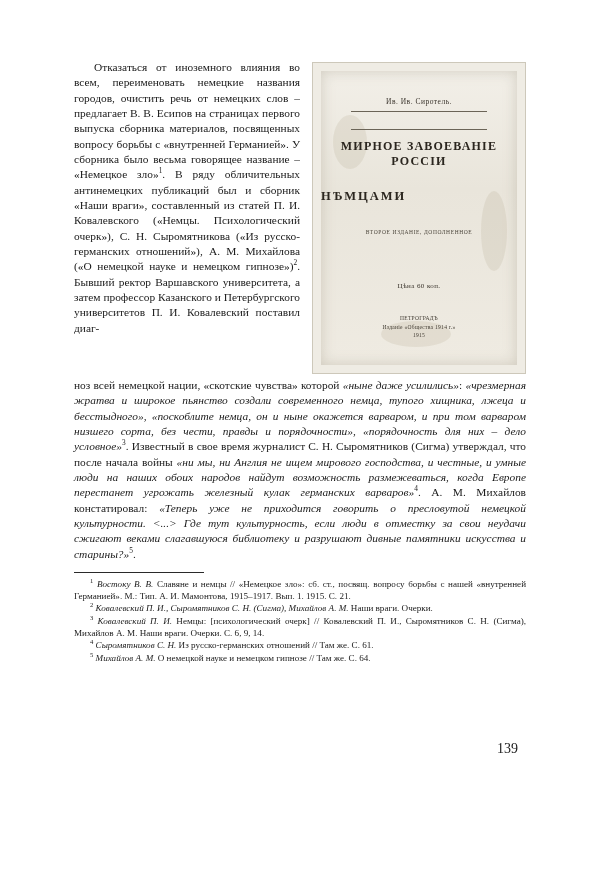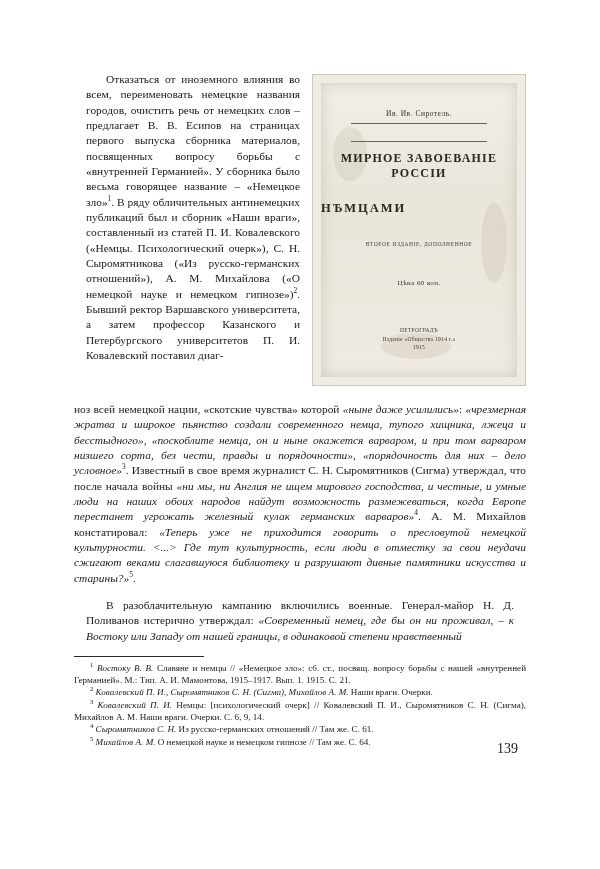--- a/index.html
+++ b/index.html
@@ -28,21 +28,21 @@
     width: 452px;
   }
   
   .top-block {
     display: block;
     width: 452px;
   }
   .figure {
     float: right;
     width: 214px;
-    margin: 2px 0 16px 12px;
+    margin: 2px 0 4px 12px;
   }
   .book-cover {
     width: 214px;
     height: 312px;
     background: #efece4;
     border: 1px solid #cdc8ba;
     position: relative;
     box-sizing: border-box;
     overflow: hidden;
   }
@@ -96,21 +96,21 @@
     position: absolute;
     top: 158px;
     left: 0; right: 0;
     text-align: center;
     font-size: 5.5px;
     letter-spacing: 0.6px;
     color: #4a443a;
   }
   .cover-price {
     position: absolute;
-    top: 196px;
+    top: 211px;
     left: 0; right: 0;
     text-align: center;
     font-size: 7px;
     letter-spacing: 0.4px;
     color: #3a342c;
   }
   .cover-imprint {
     position: absolute;
     bottom: 26px;
     left: 0; right: 0;
@@ -122,21 +122,21 @@
   }
   .cover-spot {
     position: absolute;
     border-radius: 50%;
     background: rgba(170,158,134,0.18);
   }
   .cover-spot.s1 { left: 12px; top: 44px; width: 34px; height: 54px; }
   .cover-spot.s2 { right: 10px; top: 120px; width: 26px; height: 80px; }
   .cover-spot.s3 { left: 60px; bottom: 18px; width: 70px; height: 26px; }
   .para {
-    margin: 12px;
+    margin: 0;
     text-indent: 20px;
     font-size: 11.4px;
     line-height: 1.345;
     text-align: justify;
   }
   .flow {
     clear: both;
     font-size: 11.4px;
     line-height: 1.345;
     text-align: justify;
@@ -203,21 +203,20 @@
 1915</div>
           </div>
         </div>
       </div>
 
       <p class="para"><span>Отказаться от иноземного влияния во всем, переименовать немецкие названия городов, очистить речь от немецких слов – предлагает В. В. Есипов на страницах первого выпуска сборника материалов, посвященных вопросу борьбы с «внутренней Германией». У сборника было весьма говорящее название – «Немецкое зло»</span><sup>1</sup><span>. В ряду обличительных антинемецких публикаций был и сборник «Наши враги», составленный из статей П. И. Ковалевского («Немцы. Психологический очерк»), С. Н. Сыромятникова («Из русско-германских отношений»), А. М. Михайлова («О немецкой науке и немецком гипнозе»)</span><sup>2</sup><span>. Бывший ректор Варшавского университета, а затем профессор Казанского и Петербургского университетов П. И. Ковалевский поставил диаг-</span></p>
     </div>
 
     <div class="flow"><span>ноз всей немецкой нации, «скотские чувства» которой </span><i>«ныне даже усилились»</i><span>: </span><i>«чрезмерная жратва и широкое пьянство создали современного немца, тупого хищника, лжеца и бесстыдного»</i><span>, </span><i>«поскоблите немца, он и ныне окажется варваром, и при том варваром низшего сорта, без чести, правды и порядочности»</i><span>, </span><i>«порядочность для них – дело условное»</i><sup>3</sup><span>. Известный в свое время журналист С. Н. Сыромятников (Сигма) утверждал, что после начала войны </span><i>«ни мы, ни Англия не ищем мирового господства, и честные, и умные люди на наших обоих народов найдут возможность размежеваться, когда Европе перестанет угрожать железный кулак германских варваров»</i><sup>4</sup><span>. А. М. Михайлов констатировал: </span><i>«Теперь уже не приходится говорить о пресловутой немецкой культурности. &lt;...&gt; Где тут культурность, если люди в отместку за свои неудачи сжигают веками слагавшуюся библиотеку и разрушают дивные памятники искусства и старины?»</i><sup>5</sup><span>.</span></div>
 
-    <p class="para"><span>В разоблачительную кампанию включились военные. Генерал-майор Н. Д. Поливанов истерично утверждал: </span><i>«Современный немец, где бы он ни проживал, – к Востоку или Западу от нашей границы, в одинаковой степени нравственный</i></p>
 
     <div class="footnote-rule"></div>
 
     <div class="footnotes">
       <p class="fn"><span class="num">1</span> <i>Востоку В. В. </i><span>Славяне и немцы // «Немецкое зло»: сб. ст., посвящ. вопросу борьбы с нашей «внутренней Германией». М.: Тип. А. И. Мамонтова, 1915–1917. Вып. 1. 1915. С. 21.</span></p>
       <p class="fn"><span class="num">2</span> <i>Ковалевский П. И., Сыромятников С. Н. (Сигма), Михайлов А. М. </i><span>Наши враги. Очерки.</span></p>
       <p class="fn"><span class="num">3</span> <i>Ковалевский П. И. </i><span>Немцы: [психологический очерк] // Ковалевский П. И., Сыромятников С. Н. (Сигма), Михайлов А. М. Наши враги. Очерки. С. 6, 9, 14.</span></p>
       <p class="fn"><span class="num">4</span> <i>Сыромятников С. Н. </i><span>Из русско-германских отношений // Там же. С. 61.</span></p>
       <p class="fn"><span class="num">5</span> <i>Михайлов А. М. </i><span>О немецкой науке и немецком гипнозе // Там же. С. 64.</span></p>
     </div>

